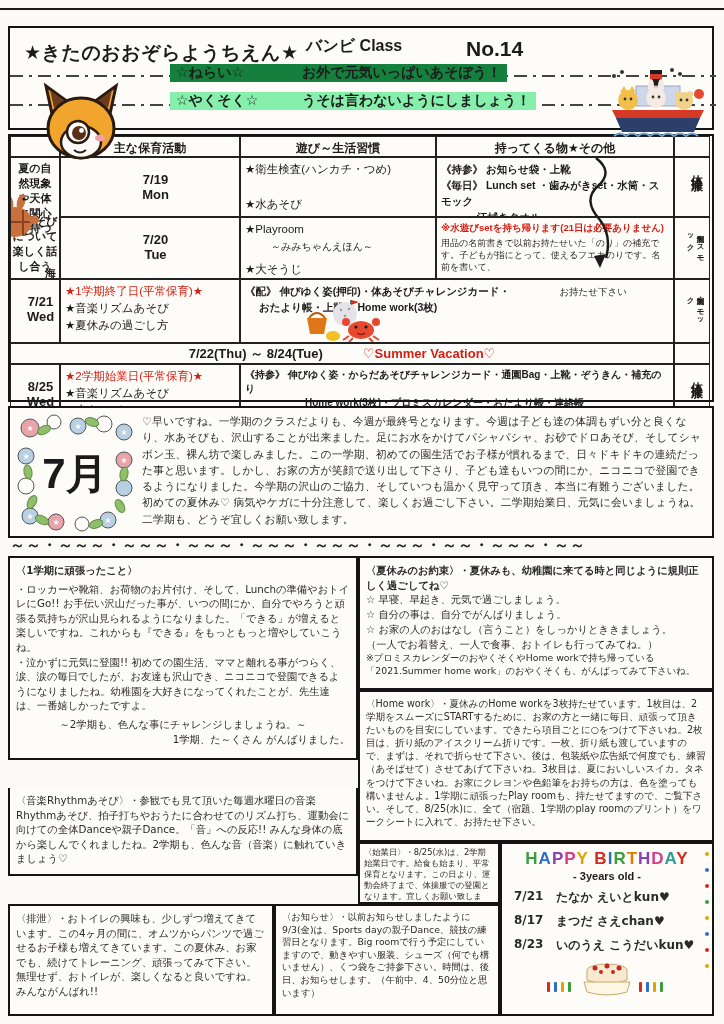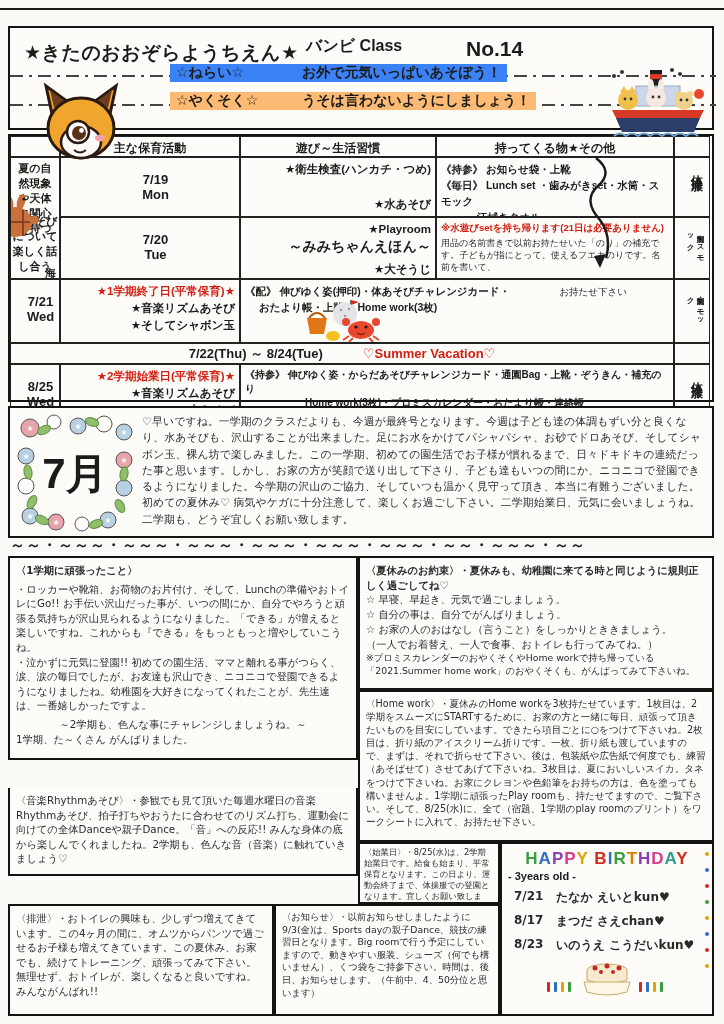--- a/index.html
+++ b/index.html
@@ -19,22 +19,22 @@
   .deer { position:absolute; left:28px; top:52px; z-index:5; }
   .boat { position:absolute; left:596px; top:36px; z-index:5; }
 
   
   .sched { position:absolute; left:8px; top:134px; width:706px; height:268px; border:2.5px solid #141414; display:grid;
            grid-template-columns:50px 180px 196px 238px 36px;
            grid-template-rows:21px 60px 62px 64px 21px 57px; background:#fdfcf8; }
   .cell { border:1px solid #222; padding:3px 4px; overflow:hidden; position:relative; }
   .chead { font-size:12px; font-weight:bold; text-align:center; line-height:16px; }
   .datecell { text-align:center; font-weight:bold; font-size:13px; line-height:15px; padding-top:14px;padding-left:15px; }
-  .acts { font-size:11.5px; font-weight:bold; line-height:17px;text-align:right; }
-  .acts .indent { padding-left:26px; font-size:14px; }
+  .acts { font-size:11.5px; font-weight:normal; line-height:17px; }
+  .acts .indent { padding-left:26px; font-size:10px; }
   .red { color:#d41e12; }
   .playcell { font-size:11px; font-weight:bold; text-align:center; }
   .bring { font-size:10.5px; font-weight:bold; line-height:16px; }
   .alert { font-size:9.5px; font-weight:bold; color:#d41e12; line-height:13px; }
   .hand { font-family:"DejaVu Sans","Liberation Sans",sans-serif; font-weight:normal; color:#2a2a2a; }
   .note-hand { font-size:9px; line-height:12px; margin-top:3px; }
   .wear-v { writing-mode:vertical-rl; font-size:12px; font-weight:bold; letter-spacing:3px; margin:4px auto; text-align:center; width:100%; display:flex; justify-content:center; }
   .wear-s { writing-mode:vertical-rl; font-size:7.5px; font-weight:bold; letter-spacing:1px; margin:8px auto; display:flex; justify-content:center; width:100%; }
   .vac { grid-column:1 / 5; border:1px solid #222; display:flex; align-items:center; justify-content:center; gap:40px; font-size:13px; font-weight:bold; }
   .vac .label { color:#d41e12; }
@@ -57,45 +57,45 @@
   .b-haisetsu { left:8px; top:904px; width:266px; height:112px; }
   .b-yakusoku { left:358px; top:556px; width:356px; height:134px; }
   .b-homework { left:358px; top:690px; width:356px; height:152px; }
   .b-shigyou  { left:358px; top:842px; width:142px; height:62px; }
   .b-oshirase { left:274px; top:904px; width:226px; height:112px; }
   .b-birthday { left:500px; top:842px; width:214px; height:174px; }
   .htext { font-size:10.3px; line-height:14.6px; }
   .htext-s { font-size:9.3px; line-height:12.6px; }
   .yakusoku-li { font-size:10.3px; line-height:15px; }
   .bday-title { text-align:center; font-size:17px; font-weight:bold; letter-spacing:1px; }
-  .bday-sub { font-size:11px; font-weight:bold; margin-top:1px; }
+  .bday-sub { text-align:center; font-size:11px; font-weight:bold; margin-top:1px; }
   .bday-entry { font-size:12px; font-weight:bold; margin-top:7px; display:flex; gap:10px; padding-left:6px; }
   .bday-date { min-width:32px; }
   .cakerow { display:flex; align-items:flex-end; justify-content:center; gap:3px; margin-top:4px; }
   .candle { width:3px; height:10px; border-radius:1px; display:inline-block; }
   .confetti { position:absolute; right:3px; top:8px; display:flex; flex-direction:column; gap:12px; }
   .confetti span { width:4px; height:4px; border-radius:50%; display:block; }
 </style>
 </head>
 <body>
 
 <div class="page">
   <div class="toprule"></div>
 
   <div class="header">
     <div class="school-title">★きたのおおぞらようちえん★</div>
     <div class="class-line">バンビ Class</div>
     <div class="issue-no">No.14</div>
     <div class="dashdot" style="left:0;top:47px;width:706px;"></div>
     <div class="dashdot" style="left:0;top:76px;width:706px;"></div>
-    <div class="goal-row" style="left:160px;top:36px;position:absolute;background:#3b82f6;padding:0 6px;">
+    <div class="goal-row" style="left:160px;top:36px;position:absolute;background:#15803d;padding:0 6px;">
       <span class="goal-label">☆ねらい☆</span>
       <span class="goal-text">お外で元気いっぱいあそぼう！</span>
     </div>
-    <div class="goal-row" style="left:160px;top:64px;position:absolute;background:#fdba74;padding:0 6px;">
+    <div class="goal-row" style="left:160px;top:64px;position:absolute;background:#86efac;padding:0 6px;">
       <span class="goal-label">☆やくそく☆</span>
       <span class="goal-text">うそは言わないようにしましょう！</span>
     </div>
 
     <div class="deer">
       <svg width="86" height="82" viewBox="0 0 86 82">
         <polygon points="8,6 30,22 14,34" fill="#f2a52d" stroke="#2a1a10" stroke-width="3"></polygon>
         <polygon points="78,6 56,22 72,34" fill="#f2a52d" stroke="#2a1a10" stroke-width="3"></polygon>
         <polygon points="12,10 26,21 16,28" fill="#6b3c1e"></polygon>
         <polygon points="74,10 60,21 70,28" fill="#6b3c1e"></polygon>
@@ -200,21 +200,21 @@
         <div class="wear-s">制服＋スモック</div>
       </div>
 
     <div class="cell datecell">
       <div>7/21</div>
       <div>Wed</div>
     </div>
     <div class="cell acts">
       <div class="red">★1学期終了日(平常保育)★</div>
       <div>★音楽リズムあそび</div>
-      <div>★そしてシャボン玉</div>
+      <div>★夏休みの過ごし方</div>
     </div>
     <div class="cell bring" style="grid-column:3 / span 2;">
       <div>《配》 伸びゆく姿(押印)・体あそびチャレンジカード・</div>
       <div style="padding-left:14px">おたより帳・上靴・ Home work(3枚)</div>
       <div class="hand omotase">お持たせ下さい</div>
       <div class="crabwrap">
         <svg width="96" height="42" viewBox="0 0 96 42">
           <circle cx="46" cy="14" r="12" fill="#e3e3e8"></circle>
           <circle cx="42" cy="10" r="1.2" fill="#999"></circle>
             <circle cx="50" cy="9" r="1.2" fill="#999"></circle>
@@ -311,21 +311,21 @@
     </div>
     <div class="greet-text hand">♡早いですね。一学期のクラスだよりも、今週が最終号となります。今週は子ども達の体調もずい分と良くなり、水あそびも、沢山することが出来ました。足にお水をかけてパシャパシャ、お砂でドロあそび、そしてシャボン玉、裸ん坊で楽しみました。この一学期、初めての園生活でお子様が慣れるまで、日々ドキドキの連続だった事と思います。しかし、お家の方が笑顔で送り出して下さり、子ども達もいつの間にか、ニコニコで登園できるようになりました。今学期の沢山のご協力、そしていつも温かく見守って頂き、本当に有難うございました。初めての夏休み♡ 病気やケガに十分注意して、楽しくお過ごし下さい。二学期始業日、元気に会いましょうね。二学期も、どうぞ宜しくお願い致します。</div>
   </div>
   <div class="wavy">～～・～～～・～～～・～～～・～～～・～～～・～～～・～～・～～～・～～</div>
 
   <div class="box b-ganbatta hand">
     <div class="sec-title htext">〈1学期に頑張ったこと〉</div>
     <div class="htext" style="margin-top:4px">・ロッカーや靴箱、お荷物のお片付け、そして、Lunchの準備やおトイレにGo!! お手伝い沢山だった事が、いつの間にか、自分でやろうと頑張る気持ちが沢山見られるようになりました。「できる」が増えると楽しいですね。これからも『できる』をもっともっと増やしていこうね。</div>
     <div class="htext">・泣かずに元気に登園!! 初めての園生活、ママと離れる事がつらく、涙、涙の毎日でしたが、お友達も沢山でき、ニコニコで登園できるようになりましたね。幼稚園を大好きになってくれたことが、先生達は、一番嬉しかったですよ。</div>
     <div class="htext" style="margin-top:4px;text-align:center">～2学期も、色んな事にチャレンジしましょうね。～</div>
-    <div class="htext" style="text-align:left">1学期、た～くさん がんばりました。</div>
+    <div class="htext" style="text-align:right">1学期、た～くさん がんばりました。</div>
   </div>
 
   <div class="box b-rhythm hand">
     <div class="htext">〈音楽Rhythmあそび〉・参観でも見て頂いた毎週水曜日の音楽Rhythmあそび、拍子打ちやおうたに合わせてのリズム打ち、運動会に向けての全体Danceや親子Dance。「音」への反応!! みんな身体の底から楽しんでくれましたね。2学期も、色んな音（音楽）に触れていきましょう♡</div>
   </div>
 
   <div class="box b-haisetsu hand">
     <div class="htext">〈排泄〉・おトイレの興味も、少しずつ増えてきています。この4ヶ月の間に、オムツからパンツで過ごせるお子様も増えてきています。この夏休み、お家でも、続けてトレーニング、頑張ってみて下さい。無理せず、おトイレが、楽しくなると良いですね。みんながんばれ!!</div>
   </div>
 

